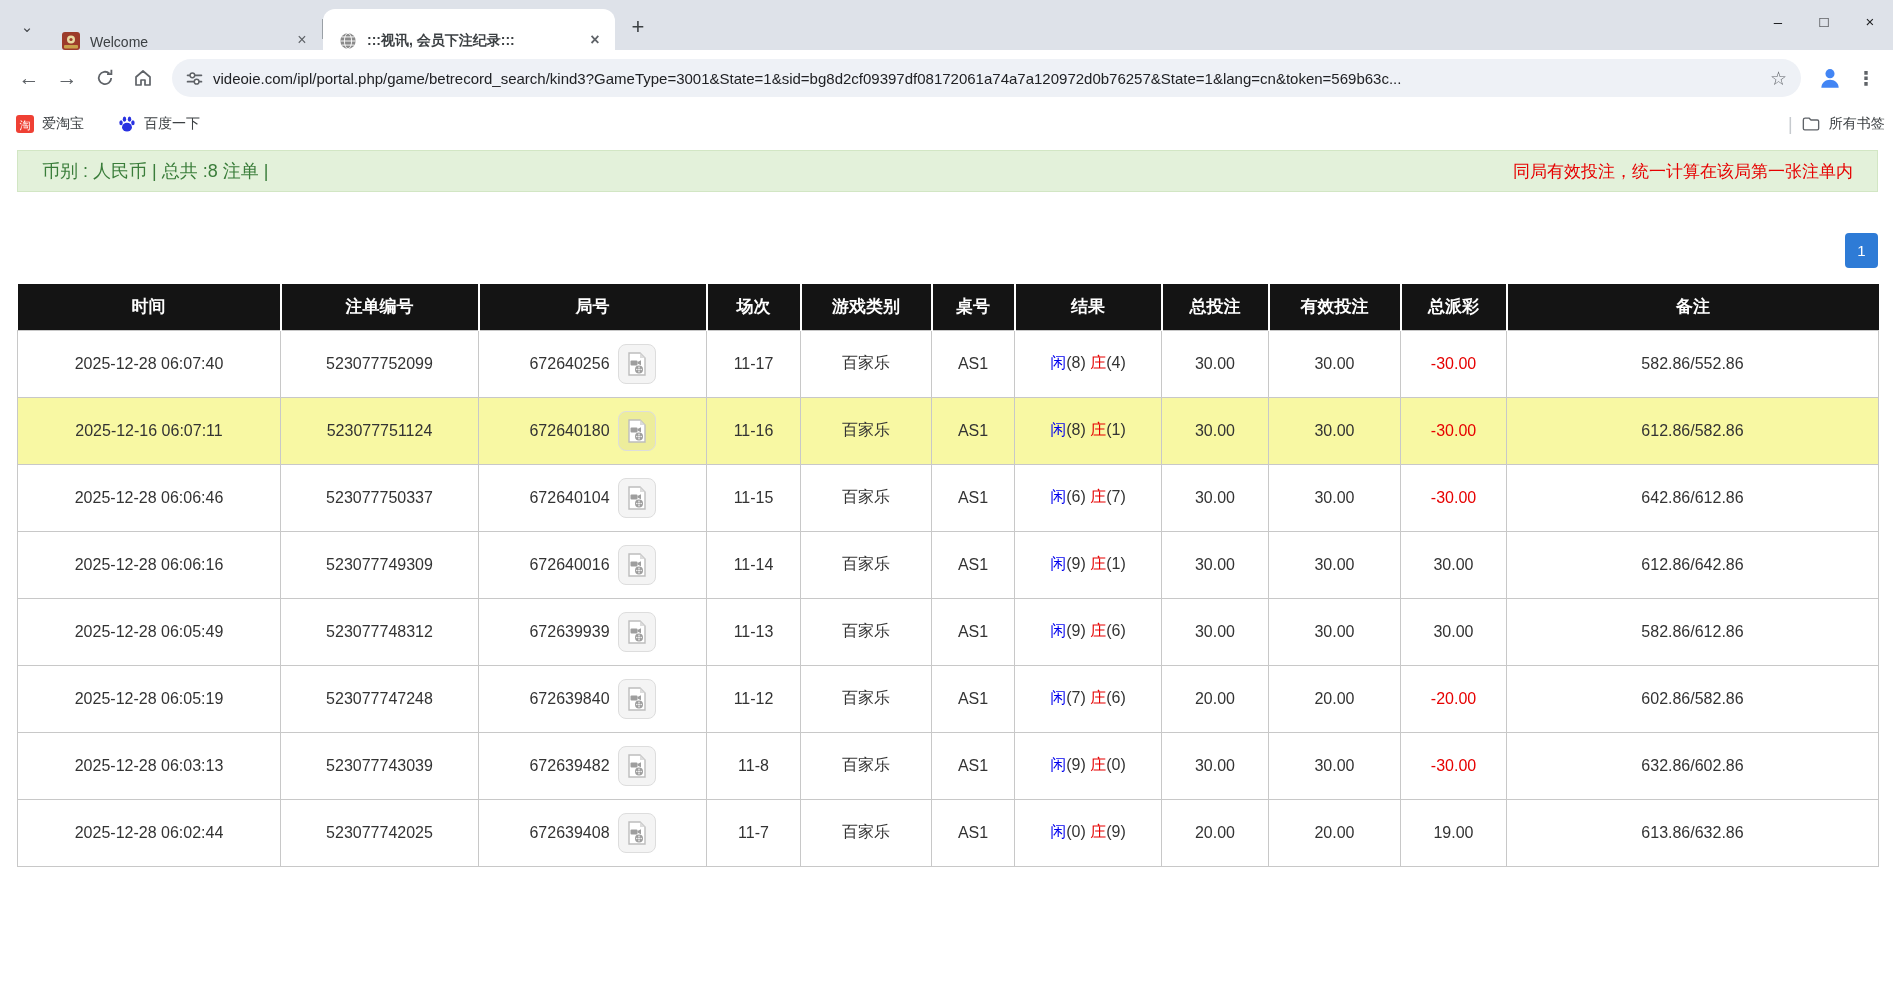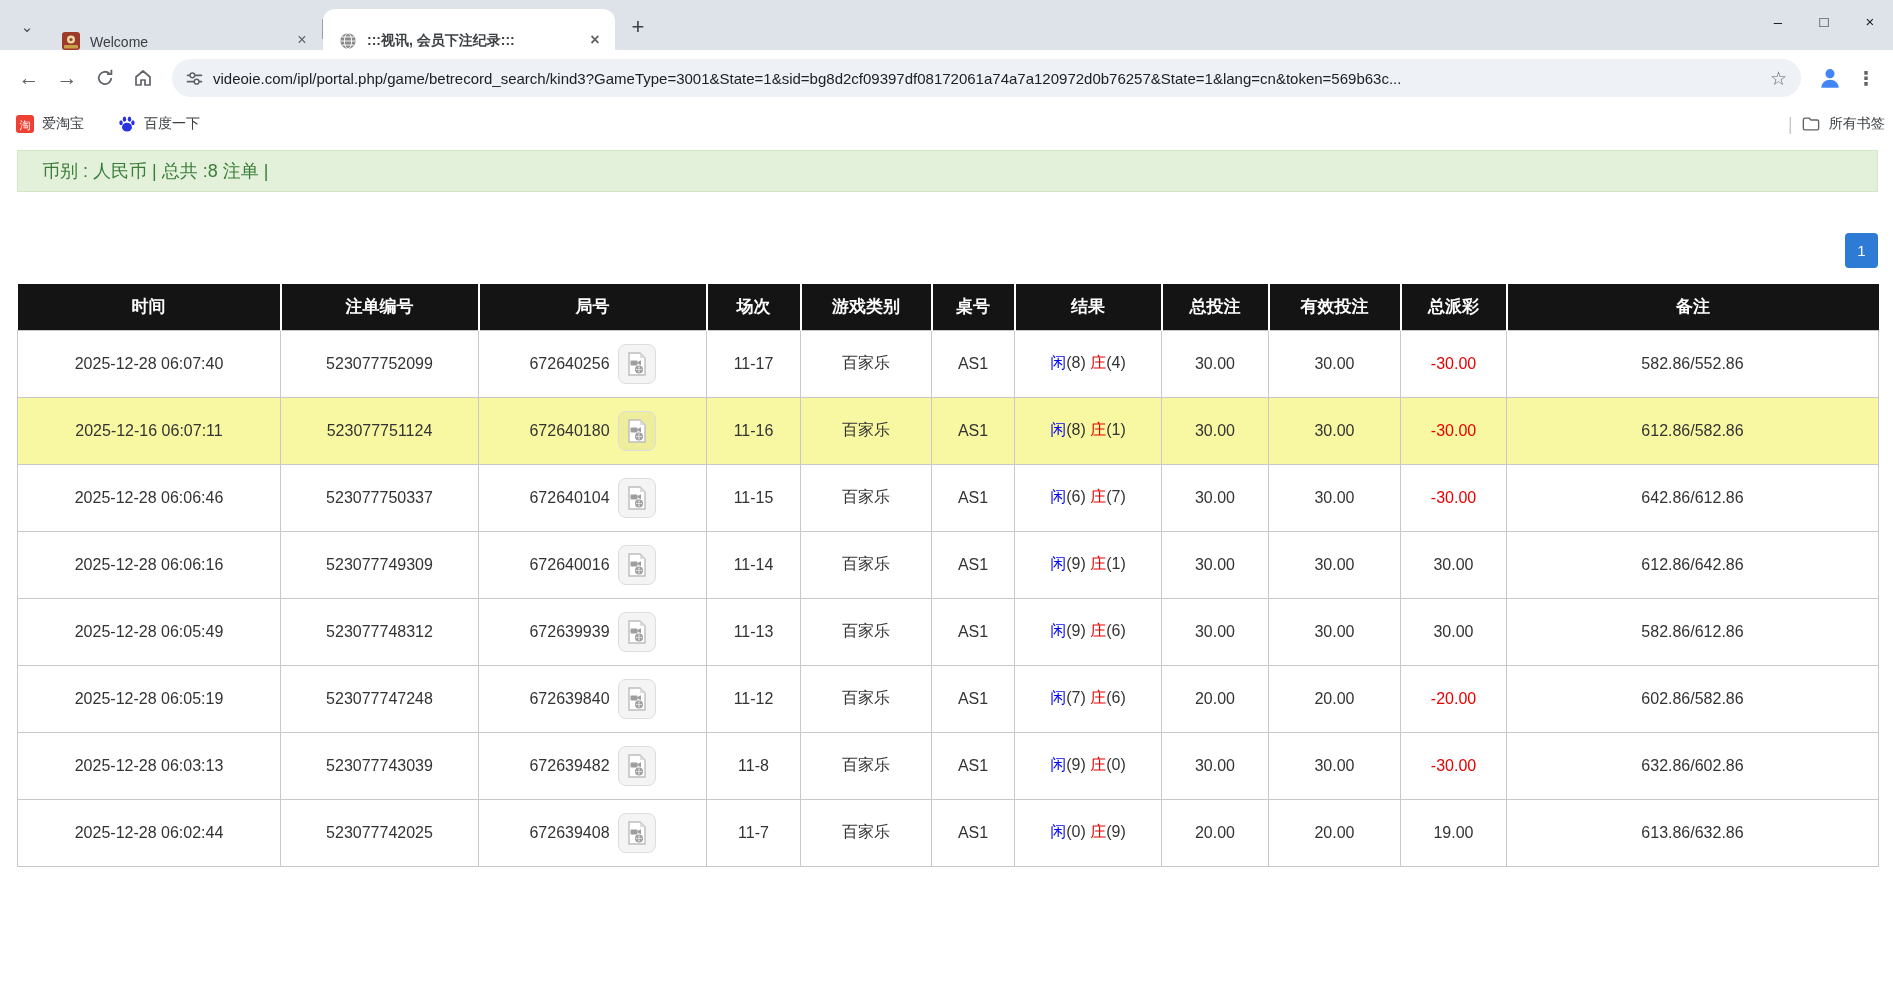--- a/index.html
+++ b/index.html
@@ -191,20 +191,21 @@
           <path d="M1.5 3.5 q0-2 2-2 h4.5 l2 2 h7 q1.5 0 1.5 1.5 v8 q0 1.5-1.5 1.5 h-14 q-1.5 0-1.5-1.5 z" fill="none" stroke="#5f6368" stroke-width="1.5"></path>
         </svg>
       <span class="bm-label">所有书签</span>
     </div>
   </div>
 
   <div class="page">
 
     <div class="infobar">
       <span class="info-left">币别 : 人民币 | 总共 :8 注单 |</span>
+      <span class="info-right">同局有效投注，统一计算在该局第一张注单内</span>
     </div>
 
     <div class="pagination">1</div>
 
     <table class="bet-table">
       <colgroup>
         <col style="width:263px">
           <col style="width:198px">
           <col style="width:228px">
           <col style="width:94px">

